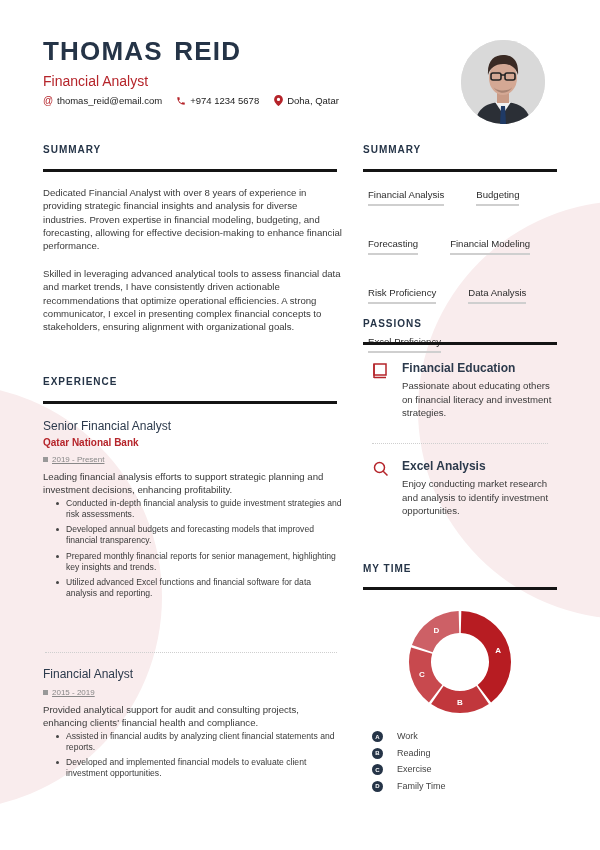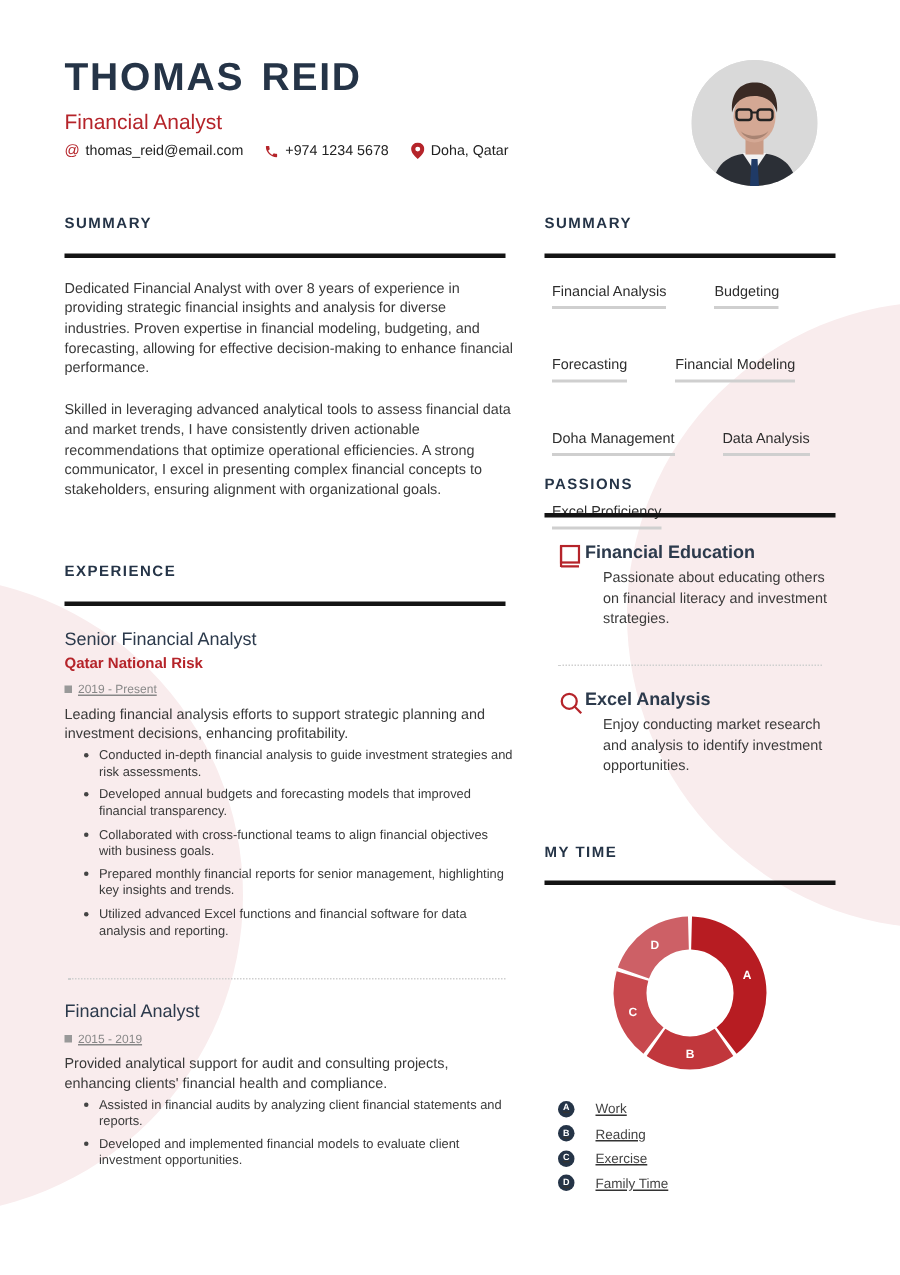--- a/index.html
+++ b/index.html
@@ -28,39 +28,39 @@
 
   .para { position: absolute; left: 43px; width: 300px; font-size: 9.6px; line-height: 13.3px; color: #3a3a3a; }
 
   
   .skills { position: absolute; left: 368px; top: 189px; width: 190px; display: flex; flex-wrap: wrap; column-gap: 5px; row-gap: 6px; gap: 32px; }
   .skill { font-size: 9.6px; color: #2d2d2d; padding-bottom: 3px; border-bottom: 2px solid #cfcfcf; line-height: 12px; }
 
   
   .passion { position: absolute; left: 370px; width: 190px; }
   .passion .p-icon { position: absolute; left: 3px; top: 2px; width: 16px; height: 16px; color: #b5242a; }
-  .passion .p-title { position: absolute; left: 20px; top: 0; font-size: 12px; font-weight: bold; color: #2c3a4c; white-space: nowrap; }
+  .passion .p-title { position: absolute; left: 32px; top: 0; font-size: 12px; font-weight: bold; color: #2c3a4c; white-space: nowrap; }
   .passion .p-desc { position: absolute; left: 32px; top: 18px; width: 160px; font-size: 9.6px; line-height: 13.5px; color: #3a3a3a; }
   .dotted { position: absolute; border-top: 1px dotted #cfcfcf; height: 0; }
 
   
   .job { position: absolute; left: 43px; width: 300px; }
   .job .role { font-size: 12px; font-weight: normal; color: #2c3a4c; }
   .job .company { font-size: 10px; font-weight: bold; color: #b5242a; margin-top: 4px; }
   .job .dates { font-size: 8px; color: #888; margin-top: 7px; display: flex; align-items: center; gap: 4px; text-decoration: underline; }
   .job .dates .cal { width: 5px; height: 5px; background: #999; display: inline-block; }
   .job .summary { font-size: 9.6px; line-height: 13px; color: #3a3a3a; margin-top: 6px; }
   .job ul { list-style: none; margin-top: 2px; padding-left: 10px; }
   .job li { position: relative; padding-left: 13px; font-size: 8.6px; line-height: 11px; color: #3a3a3a; margin-bottom: 4.4px; }
   .job li::before { content: ""; position: absolute; left: 3px; top: 4px; width: 3px; height: 3px; border-radius: 50%; background: #444; }
 
   
   .donut { position: absolute; left: 405px; top: 607px; width: 110px; height: 110px; }
   .legend { position: absolute; left: 372px; top: 731px; }
-  .legend-row { display: flex; align-items: center; height: 16.5px; text-decoration: underline; }
+  .legend-row { display: flex; height: 16.5px; }
   .legend-dot { width: 11px; height: 11px; border-radius: 50%; background: #253447; color: #fff; font-size: 6px; font-weight: bold; display: flex; align-items: center; justify-content: center; }
   .legend-label { margin-left: 14px; font-size: 9px; color: #444; }
 </style>
 </head>
 <body>
 
 <div class="bg-circle bg-left"></div>
 <div class="bg-circle bg-right"></div>
 
 <div class="page">
@@ -109,30 +109,29 @@
   <div class="sec-title left-col" style="top:144px;">SUMMARY</div>
   <div class="sec-line" style="left:43px; top:169px; width:294px;"></div>
   <div class="para" style="top:186px;">Dedicated Financial Analyst with over 8 years of experience in providing strategic financial insights and analysis for diverse industries. Proven expertise in financial modeling, budgeting, and forecasting, allowing for effective decision-making to enhance financial performance.</div>
   <div class="para" style="top:267px;">Skilled in leveraging advanced analytical tools to assess financial data and market trends, I have consistently driven actionable recommendations that optimize operational efficiencies. A strong communicator, I excel in presenting complex financial concepts to stakeholders, ensuring alignment with organizational goals.</div>
 
   <div class="sec-title left-col" style="top:376px;">EXPERIENCE</div>
   <div class="sec-line" style="left:43px; top:401px; width:294px;"></div>
 
   <div class="job" style="top:419px;">
     <div class="role">Senior Financial Analyst</div>
-    <div class="company">Qatar National Risk</div>
+    <div class="company">Qatar National Bank</div>
     <div class="dates">
       <span class="cal"></span>
       <span>2019 - Present</span>
     </div>
     <div class="summary">Leading financial analysis efforts to support strategic planning and investment decisions, enhancing profitability.</div>
     <ul>
       <li>Conducted in-depth financial analysis to guide investment strategies and risk assessments.</li>
       <li>Developed annual budgets and forecasting models that improved financial transparency.</li>
-      <li>Collaborated with cross-functional teams to align financial objectives with business goals.</li>
       <li>Prepared monthly financial reports for senior management, highlighting key insights and trends.</li>
       <li>Utilized advanced Excel functions and financial software for data analysis and reporting.</li>
     </ul>
   </div>
 
   <div class="dotted" style="left:45px; top:652px; width:292px;"></div>
 
   <div class="job" style="top:667px;">
     <div class="role">Financial Analyst</div>
     <div class="dates">
@@ -146,21 +145,21 @@
     </ul>
   </div>
 
   <div class="sec-title right-col" style="top:144px;">SUMMARY</div>
   <div class="sec-line" style="left:363px; top:169px; width:194px;"></div>
   <div class="skills">
     <span class="skill">Financial Analysis</span>
     <span class="skill">Budgeting</span>
     <span class="skill">Forecasting</span>
     <span class="skill">Financial Modeling</span>
-    <span class="skill">Doha Management</span>
+    <span class="skill">Risk Proficiency</span>
     <span class="skill">Data Analysis</span>
     <span class="skill">Excel Proficiency</span>
   </div>
 
   <div class="sec-title right-col" style="top:318px;">PASSIONS</div>
   <div class="sec-line" style="left:363px; top:342px; width:194px;"></div>
 
   <div class="passion" style="top:361px;">
     <span class="p-icon">
       <svg width="14" height="16" viewBox="0 0 14 16">

